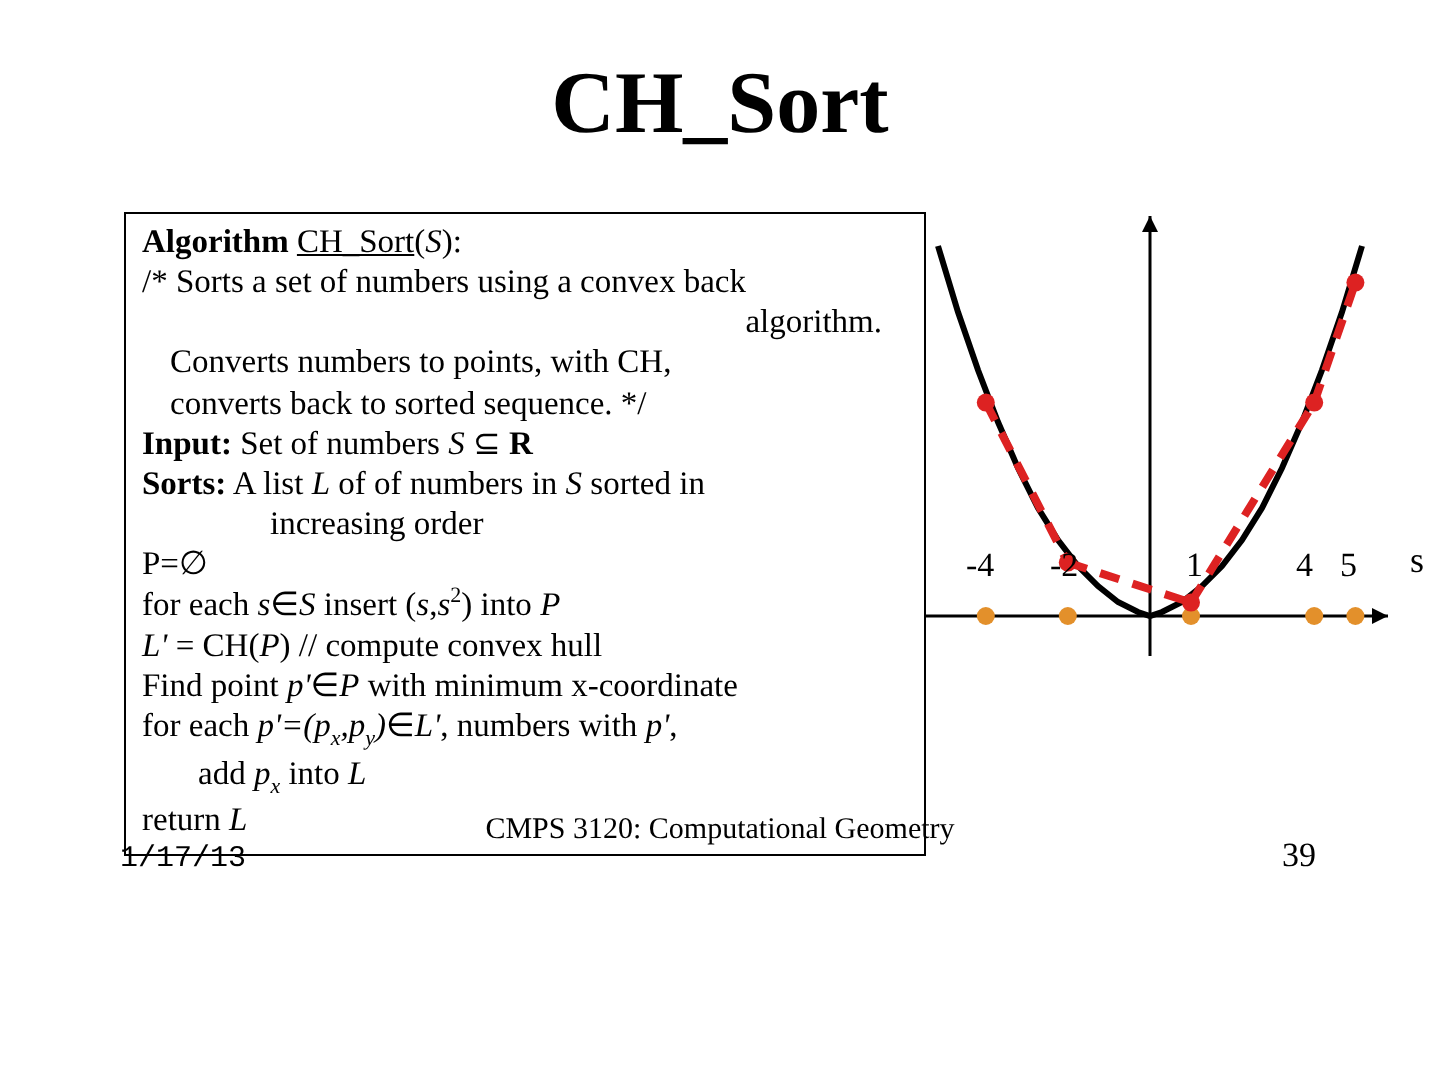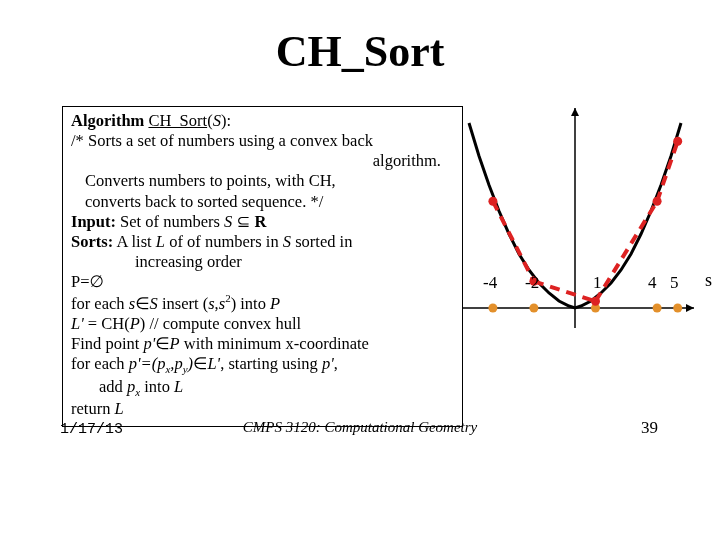--- a/index.html
+++ b/index.html
@@ -73,24 +73,23 @@
     position: absolute;
     left: 60px;
     bottom: 30px;
     font-size: 15px;
     font-family: Liberation Mono, monospace;
   }
   .footer-center {
     position: absolute;
     left: 0;
     right: 0;
-    bottom: 32px;
+    bottom: 44px;
     text-align: center;
     font-size: 15px;
-    font-style: italic;
   }
   .footer-page {
     position: absolute;
     right: 62px;
     bottom: 30px;
     font-size: 17px;
   }
 </style>
 </head>
 <body>
@@ -119,21 +118,21 @@
     <div>
       <span>for each </span><span class="i">s</span><span>∈</span><span class="i">S</span><span> insert (</span><span class="i">s</span><span>,</span><span class="i">s</span><span class="sup">2</span><span>) into </span><span class="i">P</span>
     </div>
     <div>
       <span class="i">L'</span><span> = CH(</span><span class="i">P</span><span>) // compute convex hull</span>
     </div>
     <div>
       <span>Find point </span><span class="i">p'</span><span>∈</span><span class="i">P</span><span> with minimum x-coordinate</span>
     </div>
     <div>
-      <span>for each </span><span class="i">p'=(p</span><span class="i sub">x</span><span class="i">,p</span><span class="i sub">y</span><span class="i">)</span><span>∈</span><span class="i">L'</span><span>, starting using </span><span class="i">p'</span><span>,</span>
+      <span>for each </span><span class="i">p'=(p</span><span class="i sub">x</span><span class="i">,p</span><span class="i sub">y</span><span class="i">)</span><span>∈</span><span class="i">L'</span><span>, numbers with </span><span class="i">p'</span><span>,</span>
     </div>
     <div class="indent-add">
       <span>add </span><span class="i">p</span><span class="i sub">x</span><span> into </span><span class="i">L</span>
     </div>
     <div>
       <span>return </span><span class="i">L</span>
     </div>
   </div>
 
   <svg class="chart" viewBox="0 0 232 220">

